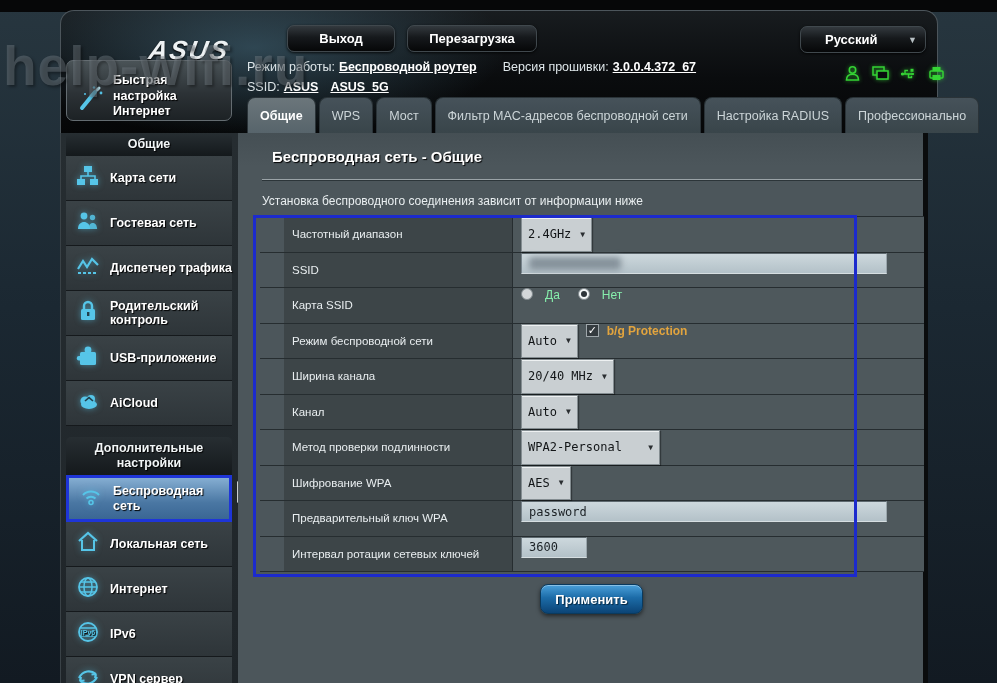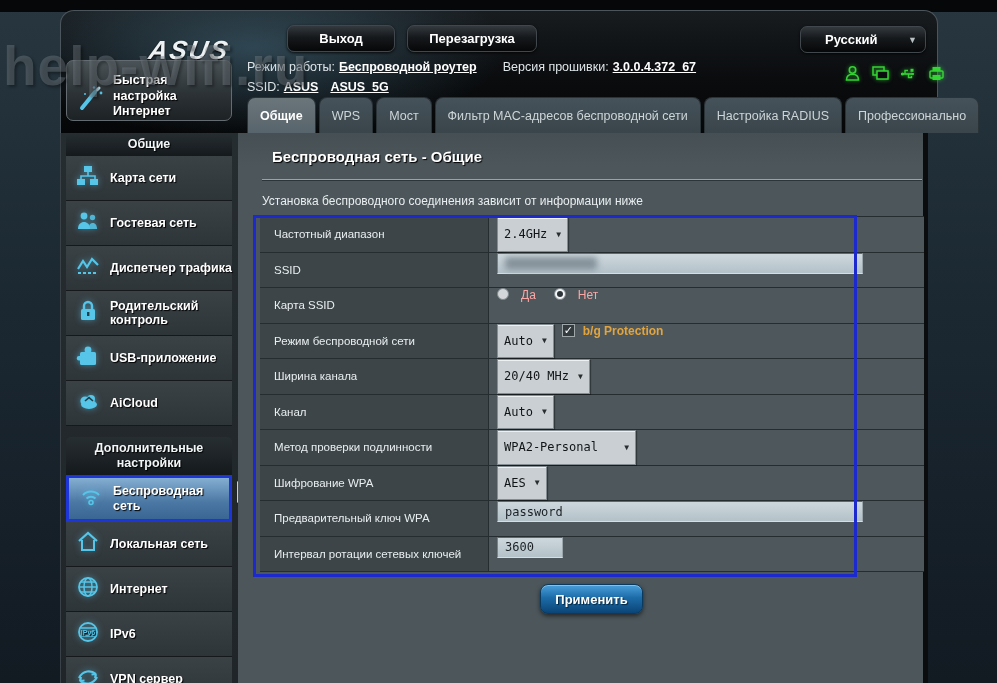--- a/index.html
+++ b/index.html
@@ -72,21 +72,21 @@
     border-right:5px solid #0a0c0d; }
   .page-title { position:absolute; left:272px; top:148px; color:#fff; font-size:15px; font-weight:bold;
     text-shadow:1px 1px 1px #000; }
   .title-rule { position:absolute; left:262px; top:179px; width:660px; height:1px; background:#9aa3a7;
     box-shadow:0 1px 0 #2c3539; }
   .page-desc { position:absolute; left:262px; top:194px; color:#e9eef0; font-size:12px; }
 
   .formtable { position:absolute; left:260px; top:216px; width:664px; border-top:1px solid #262d30; }
   .frow { display:flex; height:35.5px; border-bottom:1px solid #262d30; }
   .fcell-label { width:229px; background:#3d4548; color:#e9eef0; font-size:11.5px;
-    display:flex; align-items:center; padding-left:14px; border-right:1px solid #262d30; }
+    display:flex; align-items:center; padding-left:8px; border-right:1px solid #262d30;margin-left:24px; }
   .fcell-ctrl { flex:1; background:#4e585c; display:flex; padding-left:8px; gap:8px; }
 
   .fake-select { display:inline-flex; align-items:center; gap:9px; background:#c9cfd2; color:#121517;
     font-family:"DejaVu Sans Mono", monospace; font-size:12px; padding:3px 6px;
     border:1px solid #848d91; box-shadow:inset 0 1px 0 #eef1f2, 1px 1px 1px rgba(0,0,0,.35); cursor:pointer; }
   .fake-select .arr { font-size:8px; color:#2a2e31; }
   .sel-wide { width:139px; justify-content:space-between; }
 
   .fake-input { height:21px; background:linear-gradient(180deg,#cdd8dd 0%,#b3c1c8 100%);
     border-top:1px solid #5e696f; border-left:1px solid #76828a; border-right:1px solid #9aa6ac;
@@ -94,21 +94,21 @@
     font-size:12px; display:flex; align-items:center; padding:0 7px; }
   .inp-ssid, .inp-text { width:366px; }
   .inp-small { width:66px; }
   .blur-smudge { width:92px; height:13px; background:#86929b; border-radius:3px; filter:blur(3px); }
 
   .radio { width:12px; height:12px; border-radius:50%; background:#d3d7d9; border:1px solid #80898d;
     display:inline-block; cursor:pointer; }
   .radio.sel { background:#f3f6f7; }
   .radio.sel::after { content:''; display:block; width:6px; height:6px; border-radius:50%;
     background:#2d3439; margin:2px 0 0 2px; }
-  .rlabel { color:#fca5a5; font-size:12px; margin:0 10px 0 4px; }
+  .rlabel { color:#86efac; font-size:12px; margin:0 10px 0 4px; }
 
   .checkbox { width:13px; height:13px; background:#343b3f; border:1px solid #9fa7ab; color:#fff;
     font-size:11px; line-height:11px; text-align:center; cursor:pointer; }
   .cblabel { font-size:12px; font-weight:bold; }
 
   .highlight-box { position:absolute; left:253px; top:215px; width:604px; height:362px;
     border:3px solid #1c2acd; pointer-events:none; z-index:30; }
 
   .apply-btn { position:absolute; left:540px; top:584px; width:103px; height:30px; border-radius:8px;
     background:linear-gradient(180deg,#4aa0da 0%,#1c6ca8 45%,#0b4476 100%);

